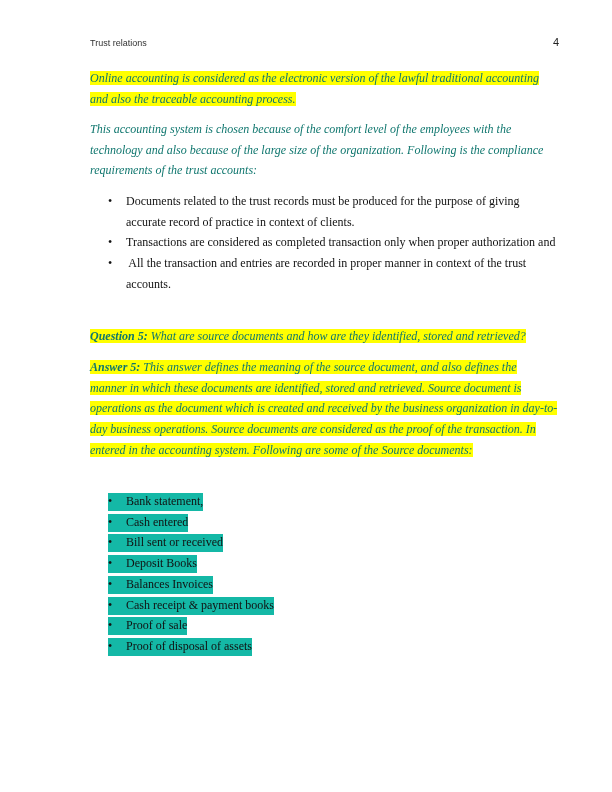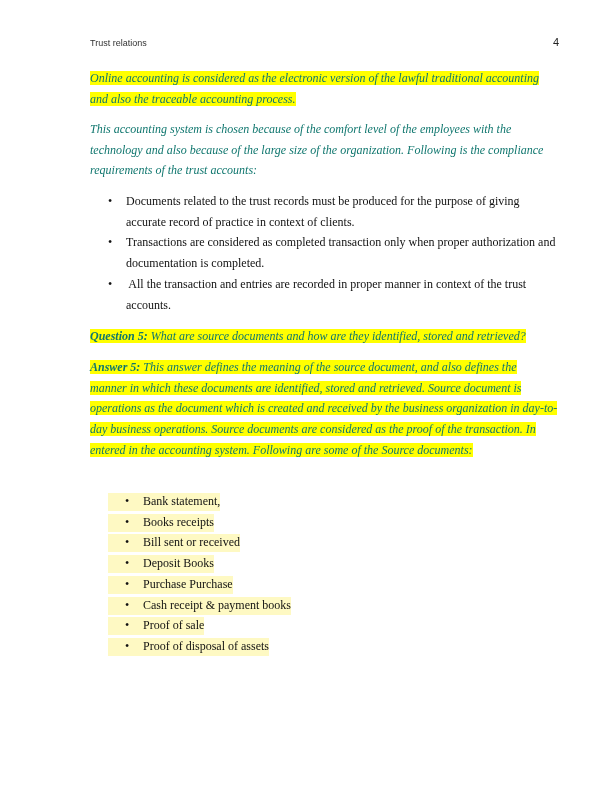--- a/index.html
+++ b/index.html
@@ -24,21 +24,21 @@
   .para2 { top: 119px; }
   .bullets1 { position: absolute; left: 90px; top: 191px; width: 460px;
     font-family: "Liberation Serif", serif; font-size: 12px; color: #111; line-height: 20.7px; }
   .bullets1 .item { position: relative; padding-left: 18px; margin-bottom: 0; }
   .bullets1 .item .dot { position: absolute; left: 0; top: 0; }
   .q5 { top: 326px; }
   .a5 { top: 357px; }
   .srcdocs { position: absolute; left: 90px; top: 491px;
     font-family: "Liberation Serif", serif; font-size: 12px; color: #111; line-height: 20.7px; }
   .srcdocs .item { display: block; }
-  .srcdocs .item span.wrap { background: #fef9c3; display: inline-block; line-height: 15px; padding: 1px 0 2px 17px; }
+  .srcdocs .item span.wrap { background: #14b8a6; display: inline-block; line-height: 15px; padding: 1px 0 2px 0; }
   .srcdocs .dot { display: inline-block; width: 18px; }
   .bold { font-weight: bold; }
 </style>
 </head>
 <body>
 
 <div class="page">
   <div class="header-title">Trust relations</div>
   <div class="page-number">4</div>
 
@@ -50,21 +50,20 @@
 
   <div class="bullets1">
     <div class="item">
       <span class="dot">•</span>
       <div>Documents related to the trust records must be produced for the purpose of giving</div>
       <div>accurate record of practice in context of clients.</div>
     </div>
     <div class="item">
       <span class="dot">•</span>
       <div>Transactions are considered as completed transaction only when proper authorization and</div>
-      <div>documentation is completed.</div>
     </div>
     <div class="item">
       <span class="dot">•</span>
       <div style="white-space:pre"> All the transaction and entries are recorded in proper manner in context of the trust</div>
       <div>accounts.</div>
     </div>
   </div>
 
   <div class="body-text q5">
     <span class="hl"><span class="bold">Question 5:</span><span style="white-space:pre-wrap"> What are source documents and how are they identified, stored and retrieved?</span></span>
@@ -73,21 +72,21 @@
   <div class="body-text a5" style="width:480px">
     <div><span class="hl"><span class="bold">Answer 5:</span><span style="white-space:pre-wrap"> This answer defines the meaning of the source document, and also defines the</span></span></div>
     <div><span class="hl">manner in which these documents are identified, stored and retrieved. Source document is</span></div>
     <div><span class="hl">operations as the document which is created and received by the business organization in day-to-</span></div>
     <div><span class="hl">day business operations. Source documents are considered as the proof of the transaction. In</span></div>
     <div><span class="hl">entered in the accounting system. Following are some of the Source documents:</span></div>
   </div>
 
   <div class="srcdocs">
     <div class="item"><span class="wrap"><span class="dot">•</span><span>Bank statement,</span></span></div>
-    <div class="item"><span class="wrap"><span class="dot">•</span><span>Books receipts</span></span></div>
+    <div class="item"><span class="wrap"><span class="dot">•</span><span>Cash entered</span></span></div>
     <div class="item"><span class="wrap"><span class="dot">•</span><span>Bill sent or received</span></span></div>
     <div class="item"><span class="wrap"><span class="dot">•</span><span>Deposit Books</span></span></div>
-    <div class="item"><span class="wrap"><span class="dot">•</span><span>Purchase Purchase</span></span></div>
+    <div class="item"><span class="wrap"><span class="dot">•</span><span>Balances Invoices</span></span></div>
     <div class="item"><span class="wrap"><span class="dot">•</span><span>Cash receipt &amp; payment books</span></span></div>
     <div class="item"><span class="wrap"><span class="dot">•</span><span>Proof of sale</span></span></div>
     <div class="item"><span class="wrap"><span class="dot">•</span><span>Proof of disposal of assets</span></span></div>
   </div>
 </div>
 
 </body></html>

